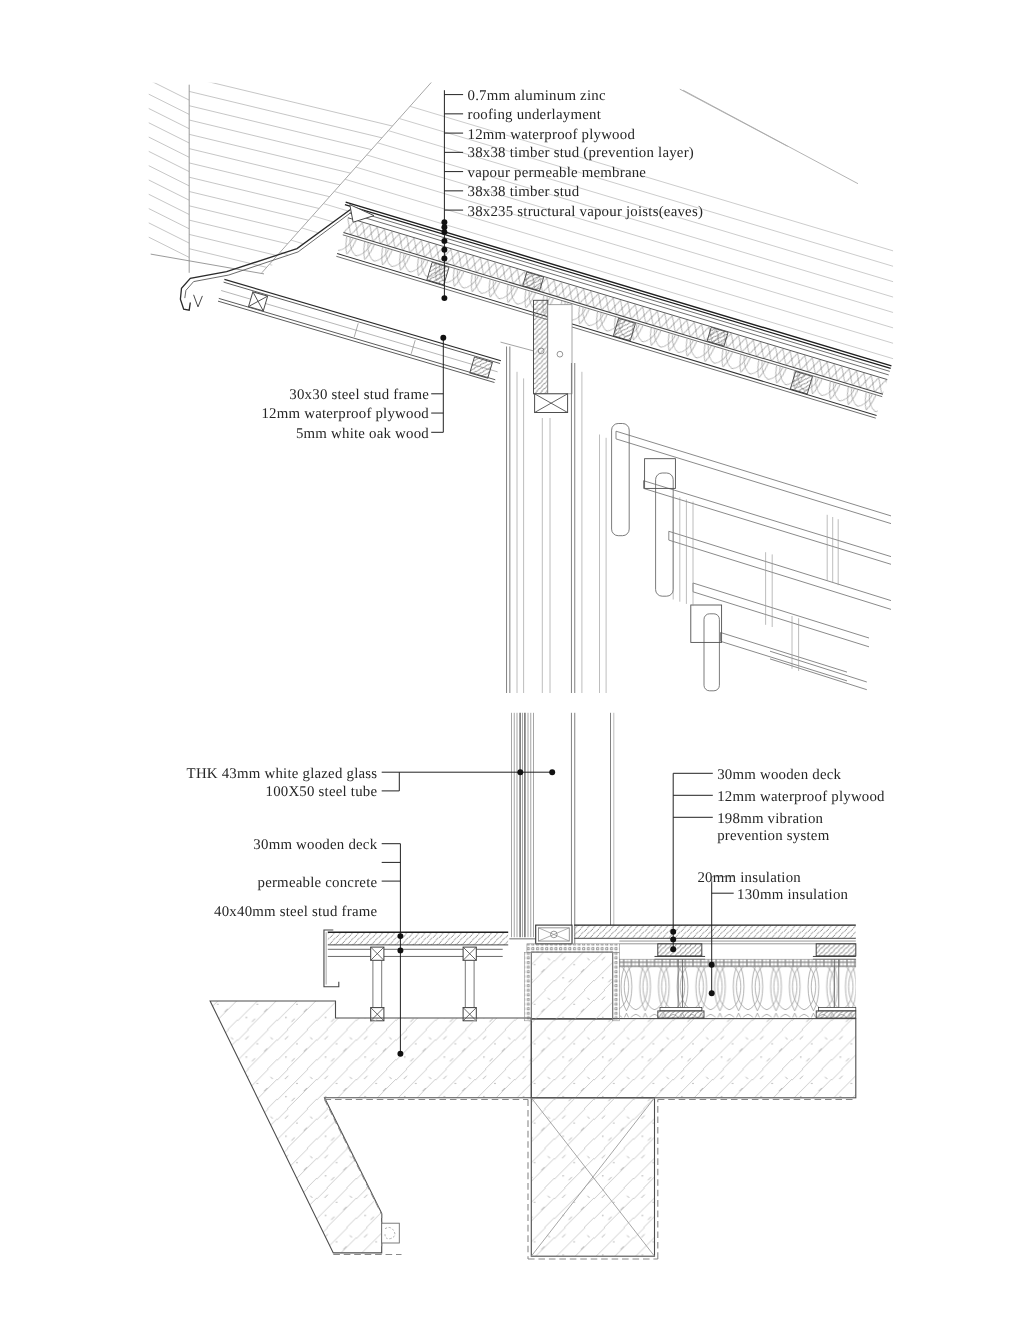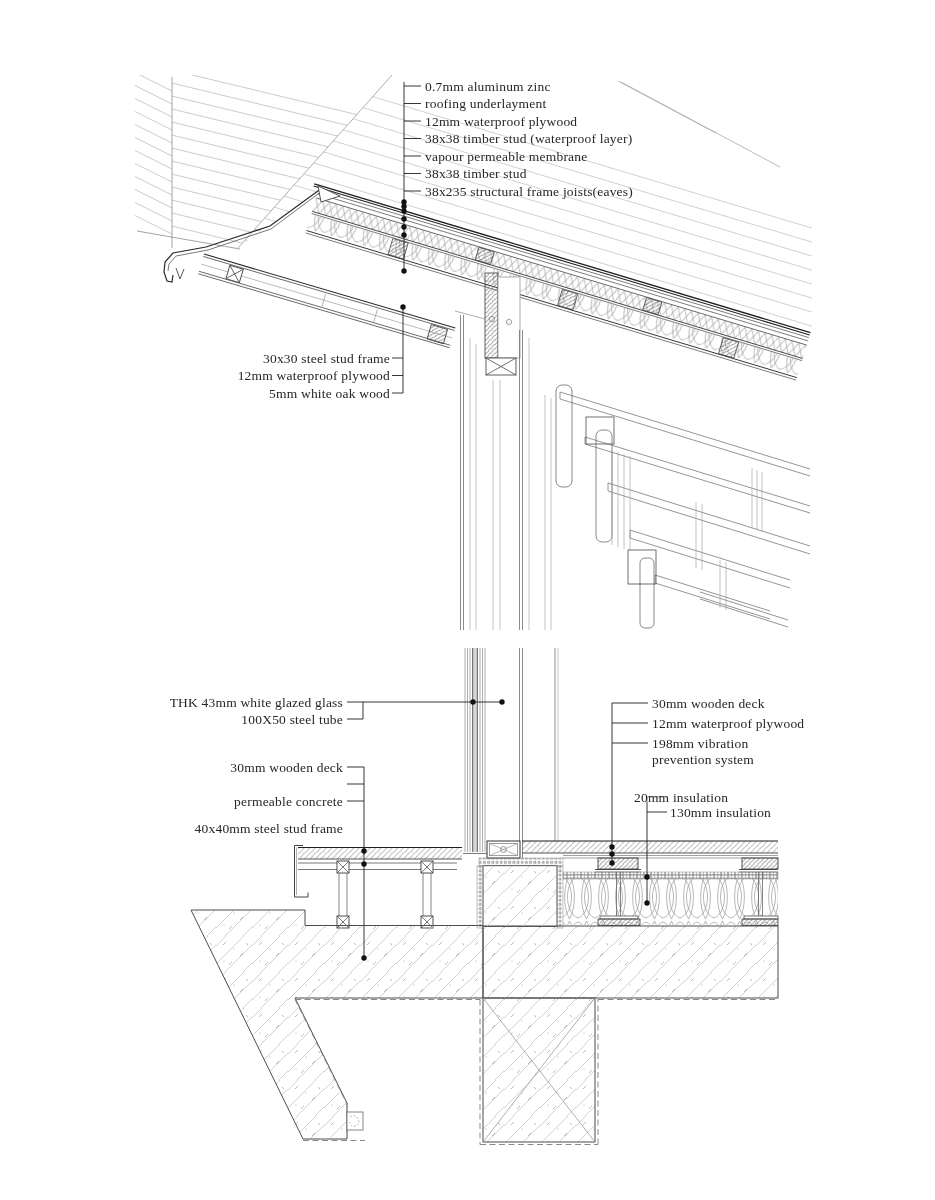--- a/index.html
+++ b/index.html
@@ -382,24 +382,24 @@
     <g fill="#111">
       <circle cx="647" cy="877" r="2.7"></circle>
           <circle cx="647" cy="903" r="2.7"></circle>
     </g>
   </g>
 </svg>
 
 <span class="label" style="left:425px;top:79px">0.7mm aluminum zinc</span>
 <span class="label" style="left:425px;top:96px">roofing underlayment</span>
 <span class="label" style="left:425px;top:114px">12mm waterproof plywood</span>
-<span class="label" style="left:425px;top:131px">38x38 timber stud (waterproof layer)</span>
+<span class="label" style="left:425px;top:131px">38x38 timber stud (prevention layer)</span>
 <span class="label" style="left:425px;top:149px">vapour permeable membrane</span>
 <span class="label" style="left:425px;top:166px">38x38 timber stud</span>
-<span class="label" style="left:425px;top:184px">38x235 structural frame joists(eaves)</span>
+<span class="label" style="left:425px;top:184px">38x235 structural vapour joists(eaves)</span>
 
 <span class="label r" style="right:545px;top:351px">30x30 steel stud frame</span>
 <span class="label r" style="right:545px;top:368px">12mm waterproof plywood</span>
 <span class="label r" style="right:545px;top:386px">5mm white oak wood</span>
 
 <span class="label r" style="right:592px;top:695px">THK 43mm white glazed glass</span>
 <span class="label r" style="right:592px;top:712px">100X50 steel tube</span>
 
 <span class="label r" style="right:592px;top:760px">30mm wooden deck</span>
 <span class="label r" style="right:592px;top:821px">40x40mm steel stud frame</span>

